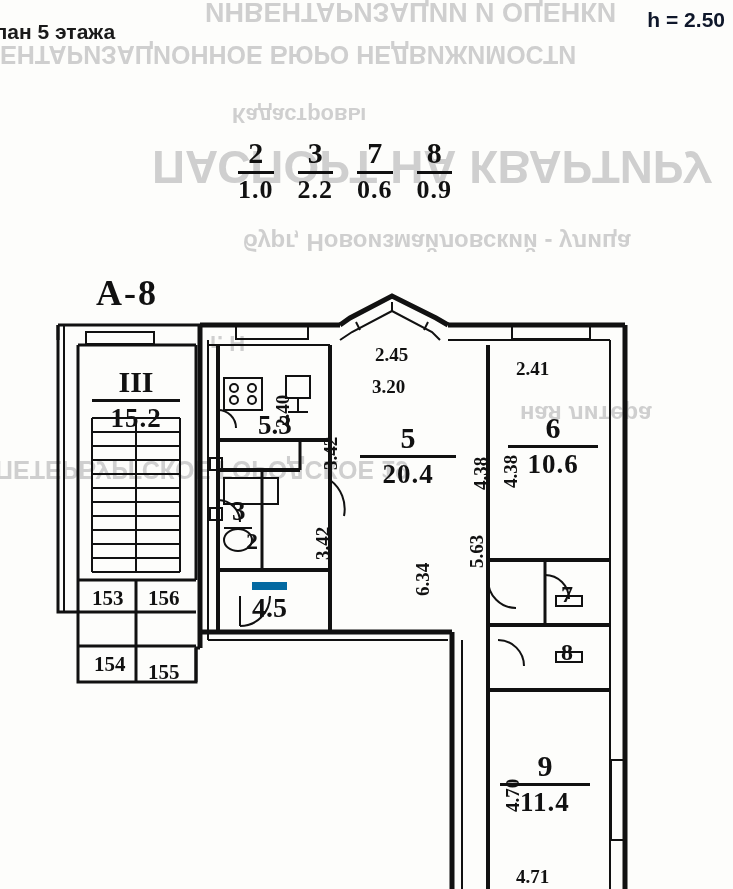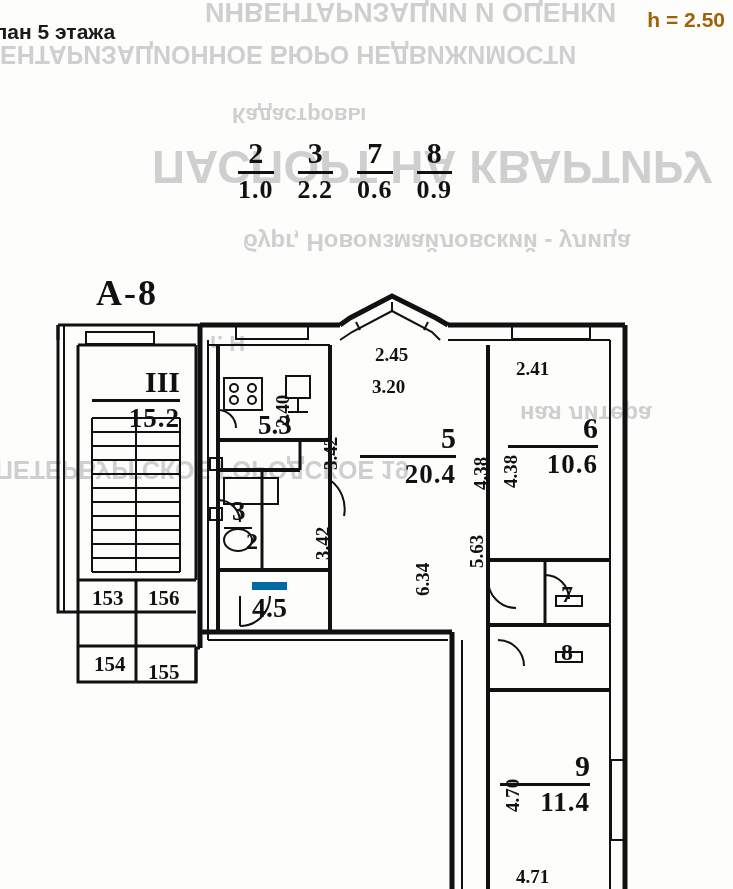--- a/index.html
+++ b/index.html
@@ -24,21 +24,21 @@
   .ghost.flip{transform:scaleY(-1);}
   
   .hdr-left{
     position:absolute;left:-6px;top:20px;
     font-family:"Liberation Sans", sans-serif;
     font-size:21px;font-weight:bold;color:#1a1a1a;
   }
   .hdr-right{
     position:absolute;right:8px;top:8px;
     font-family:"Liberation Sans", sans-serif;
-    font-size:21px;font-weight:bold;color:#a16207;
+    font-size:21px;font-weight:bold;color:#0f172a;
   }
   
   .legend{
     position:absolute;top:138px;left:238px;
     display:flex;gap:24px;
   }
   .legend .cell{
     text-align:center;
     font-family:"Liberation Serif", serif;
     font-weight:bold;
@@ -52,21 +52,21 @@
     position:absolute;left:96px;top:272px;
     font-size:36px;font-weight:bold;letter-spacing:2px;
     font-family:"Liberation Serif", serif;
   }
 
   
   #plan{position:absolute;left:0;top:0;}
 
   
   .rlabel{
-    position:absolute;text-align:right;color:#111;
+    position:absolute;text-align:center;color:#111;
     font-family:"Liberation Serif", serif;font-weight:bold;
   }
   .rlabel .n{font-size:30px;line-height:28px;}
   .rlabel .hr{height:3px;background:#111;margin:3px 0 2px;}
   .rlabel .a{font-size:27px;line-height:28px;letter-spacing:1px;}
 
   .single{
     position:absolute;color:#111;font-weight:bold;
     font-family:"Liberation Serif", serif;
   }

